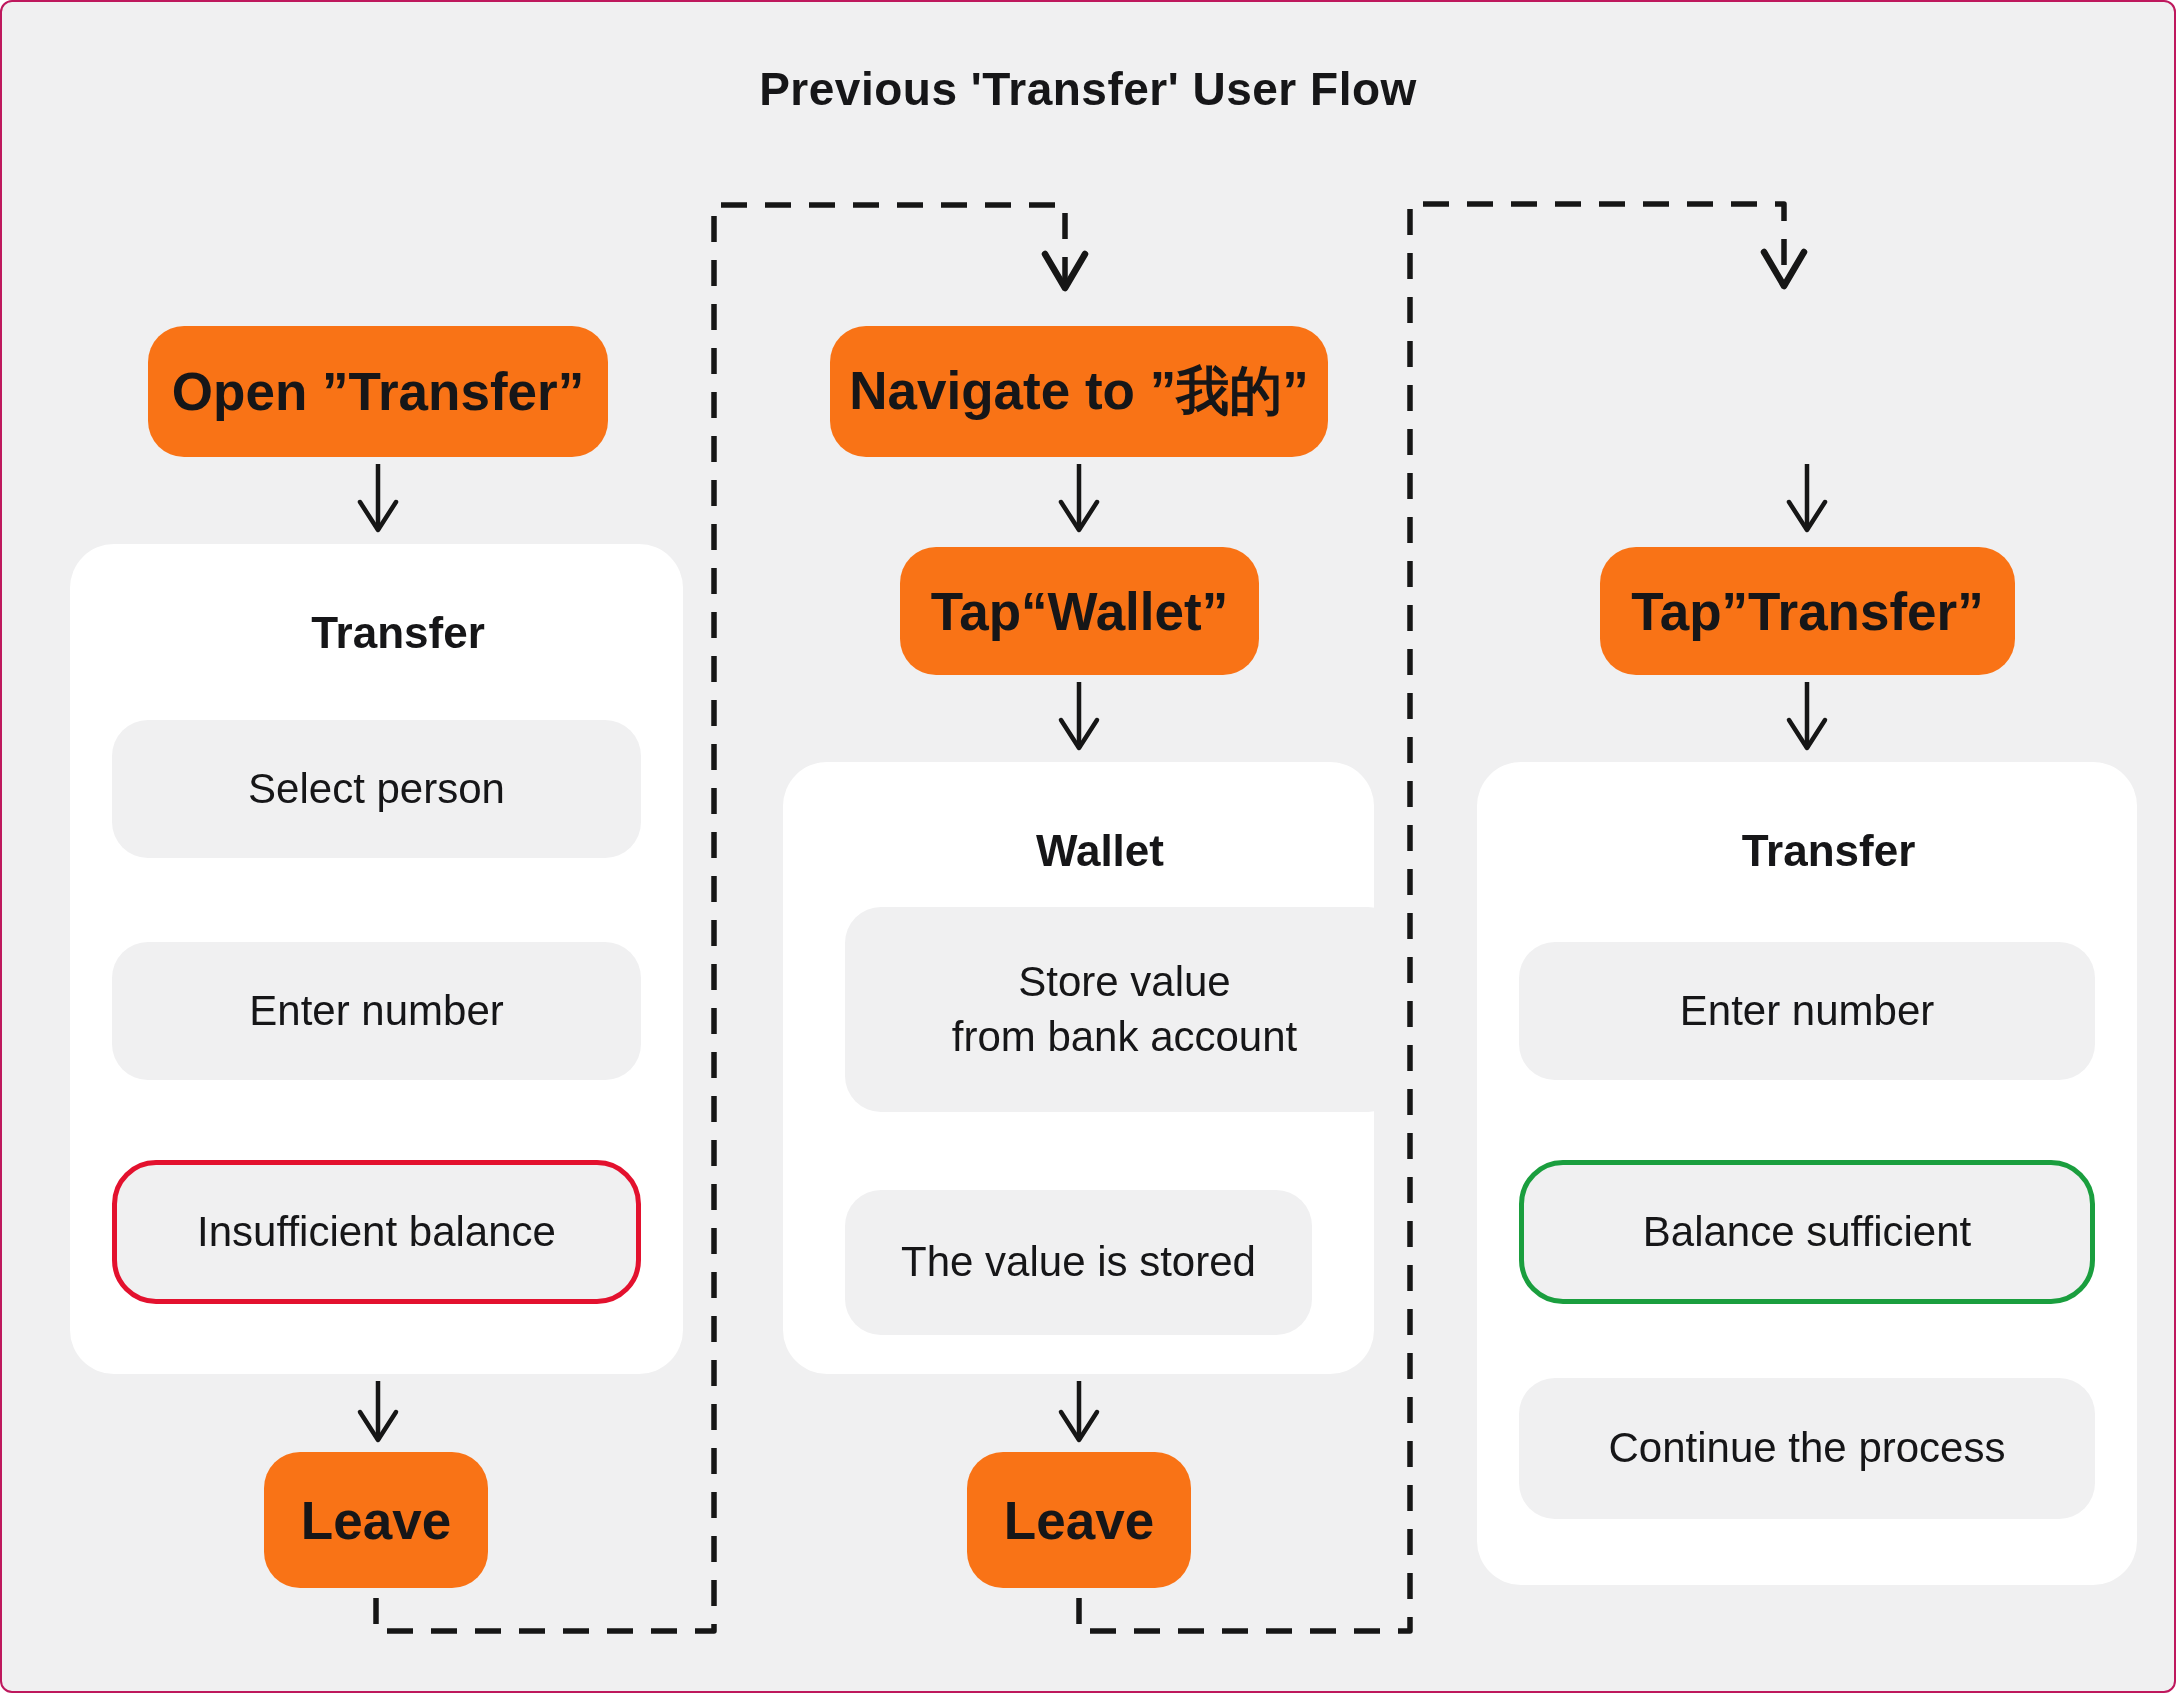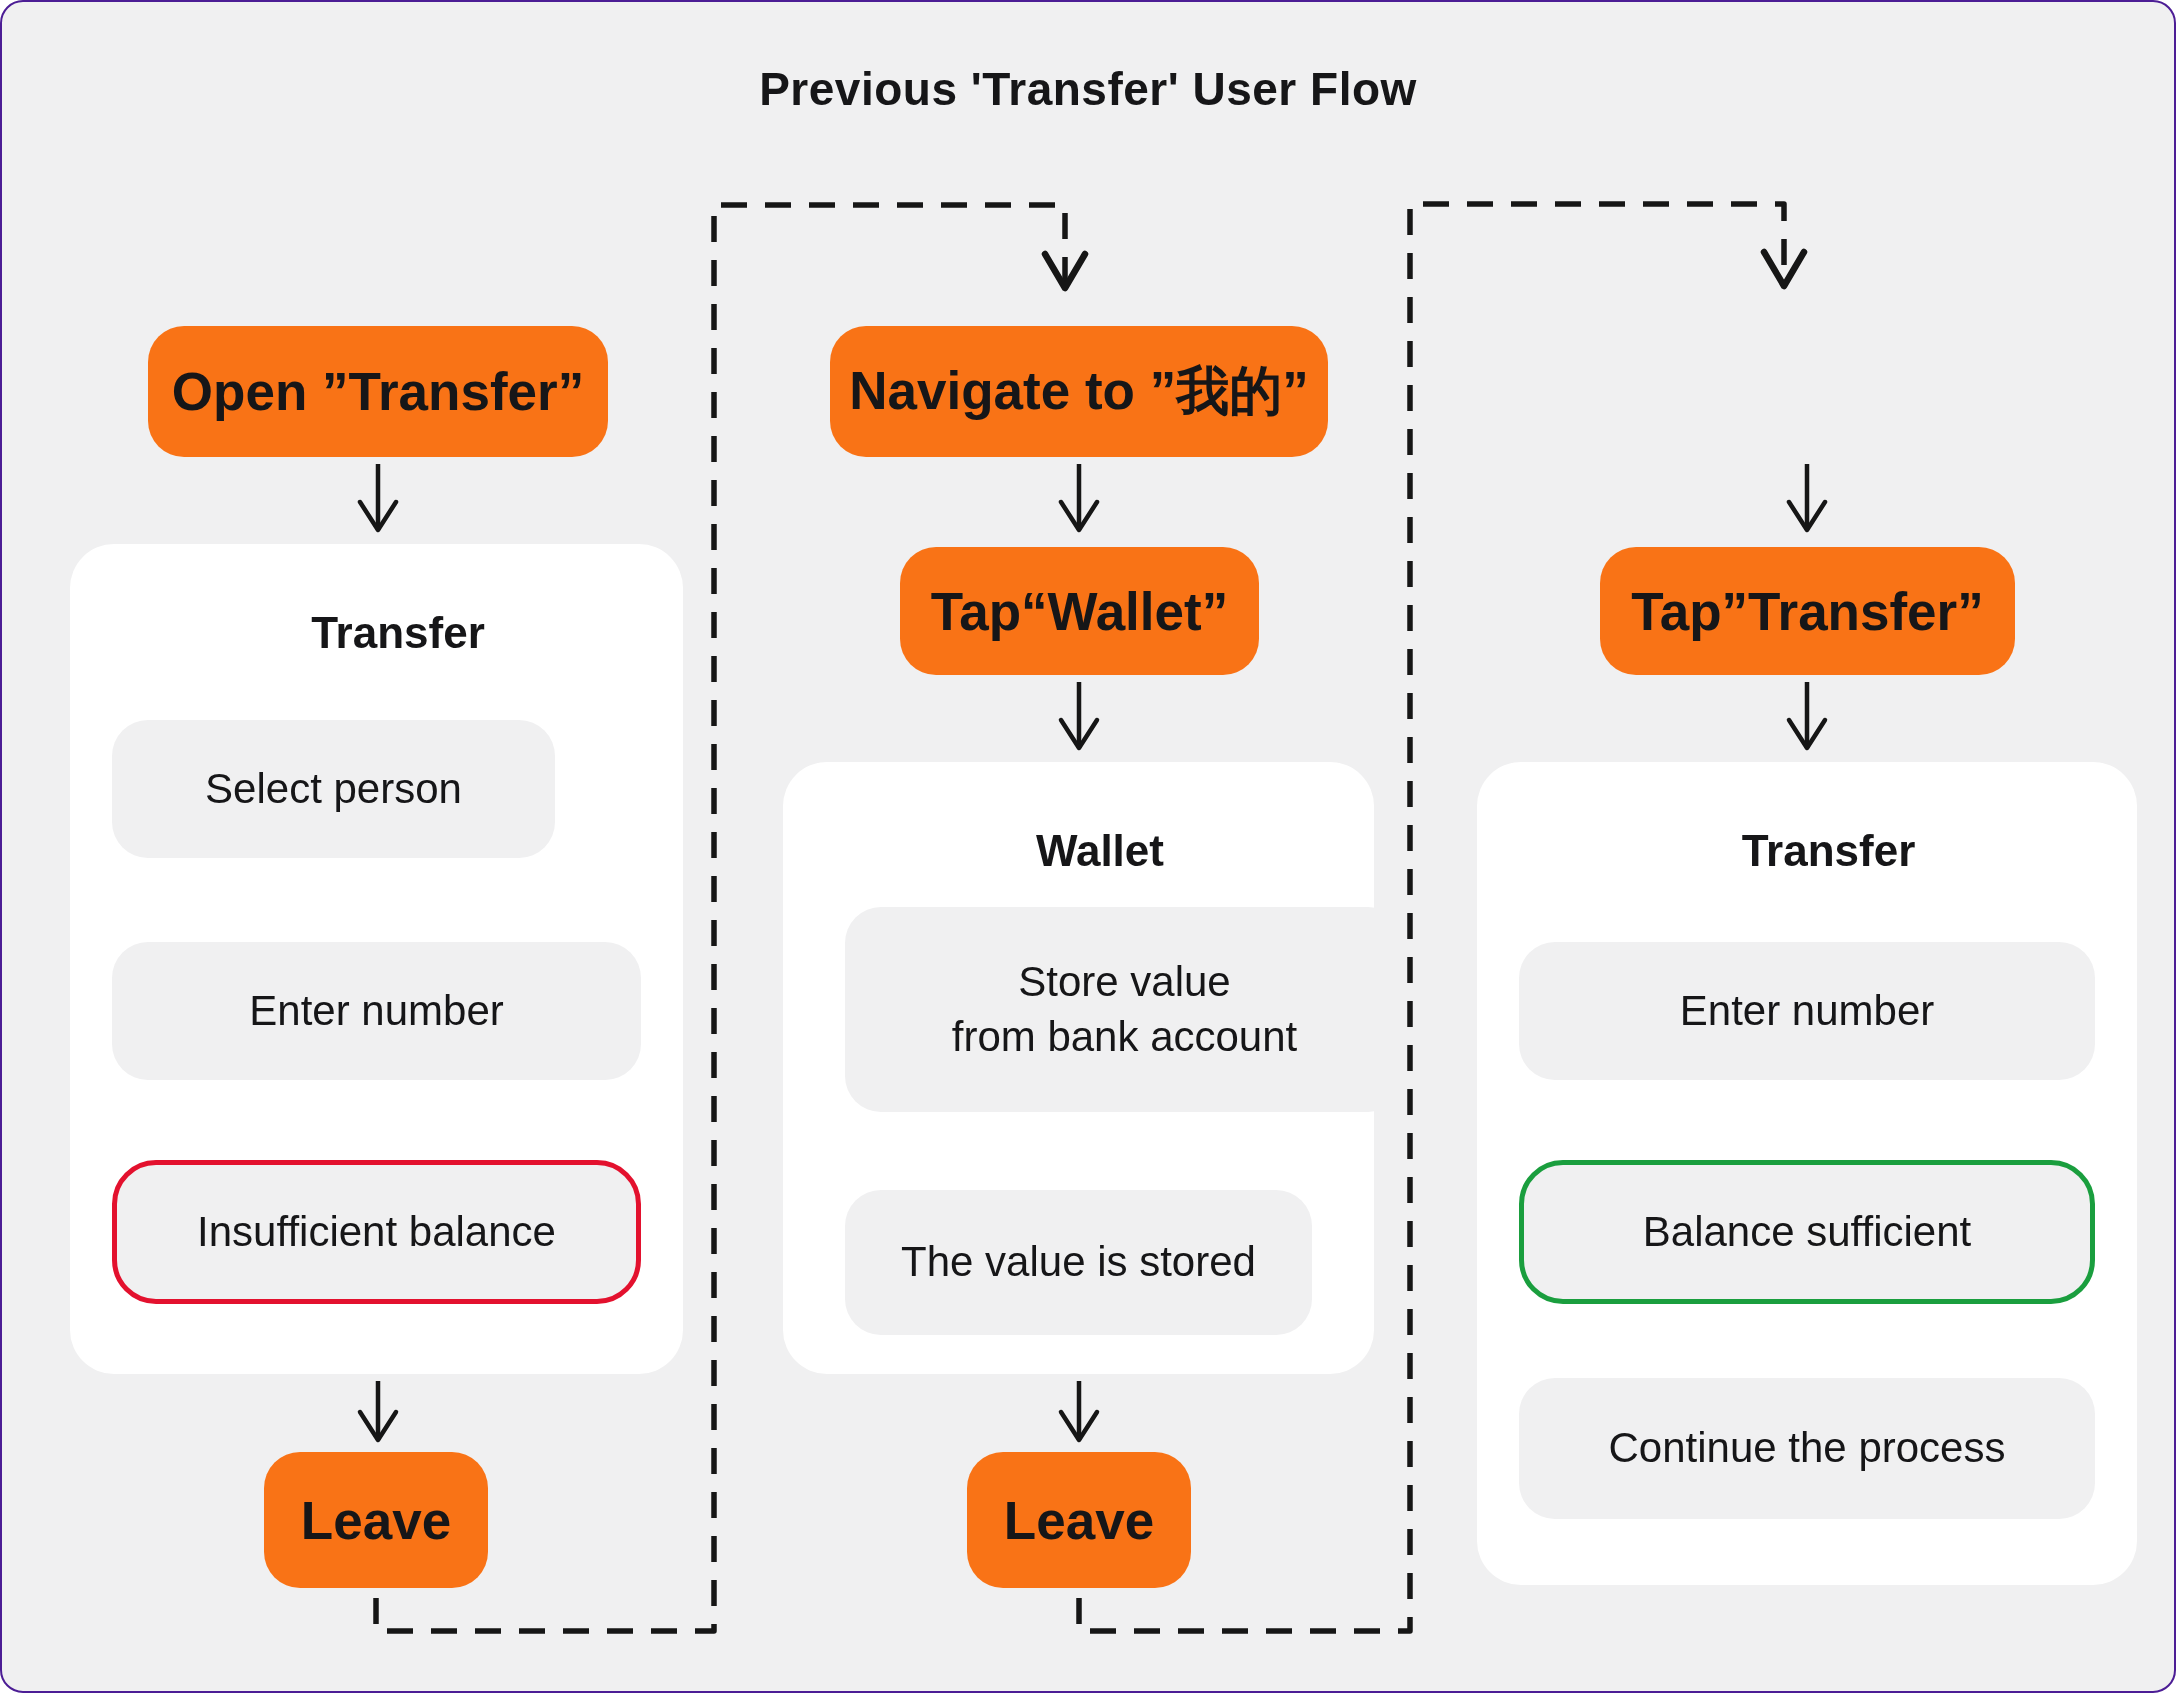--- a/index.html
+++ b/index.html
@@ -1,22 +1,22 @@
 <!DOCTYPE html>
 <html><head>
 <meta charset="utf-8">
 <style>
   html,body{margin:0;padding:0;background:#ffffff;}
   .canvas{
     position:relative;
     width:2176px;height:1693px;
     background:#f0f0f1;
-    border-radius:23px;
+    border-radius:12px;
     box-sizing:border-box;
-    border:2px solid #4c1d95;
+    border:2px solid #be185d;
     overflow:hidden;
     font-family:"Liberation Sans","DejaVu Sans",sans-serif;
     color:#161618;
   }
   .title{
     position:absolute;top:60px;left:0;right:0;
     text-align:center;
     font-size:46px;font-weight:700;
     letter-spacing:0.5px;
   }
@@ -92,21 +92,21 @@
 
     <path class="dashedPath" d="M374 1596 L374 1629 L712 1629 L712 203 L1063 203 L1063 286" marker-end="url(#mDash)"></path>
 
     <path class="dashedPath" d="M1077 1596 L1077 1629 L1408 1629 L1408 202 L1782 202 L1782 284" marker-end="url(#mDash)"></path>
   </svg>
 
   <div class="box" style="left:146px;top:324px;width:460px;height:131px">Open ”Transfer”</div>
 
   <div class="container" style="left:68px;top:542px;width:613px;height:830px">
     <div class="gtitle">Transfer</div>
-    <div class="step" style="left:42px;top:176px;width:443px;height:138px">Select person</div>
+    <div class="step" style="left:42px;top:176px;width:529px;height:138px">Select person</div>
     <div class="step" style="left:42px;top:398px;width:529px;height:138px">Enter number</div>
     <div class="step error" style="left:42px;top:616px;width:529px;height:144px">Insufficient balance</div>
   </div>
 
   <div class="box" style="left:262px;top:1450px;width:224px;height:136px">Leave</div>
 
   <div class="box" style="left:828px;top:324px;width:498px;height:131px">Navigate to ”我的”</div>
 
   <div class="box" style="left:898px;top:545px;width:359px;height:128px">Tap“Wallet”</div>
 

